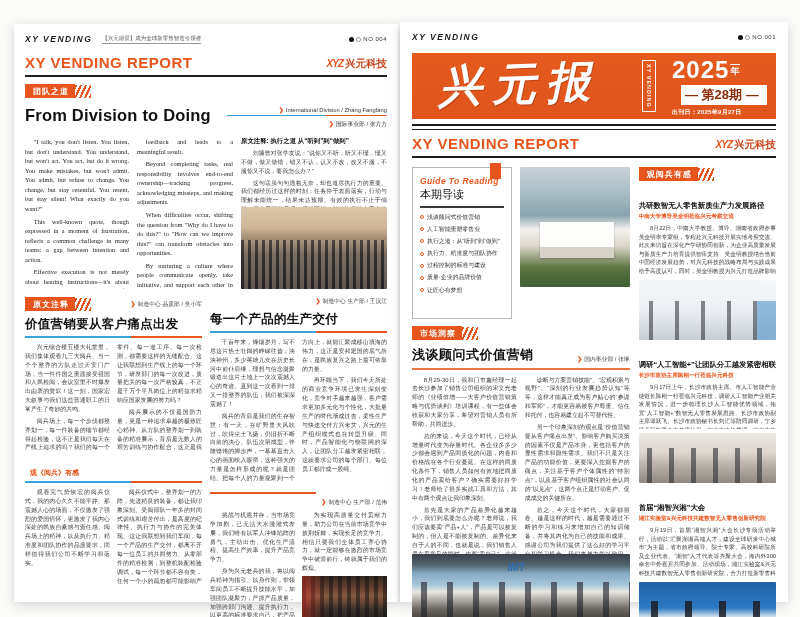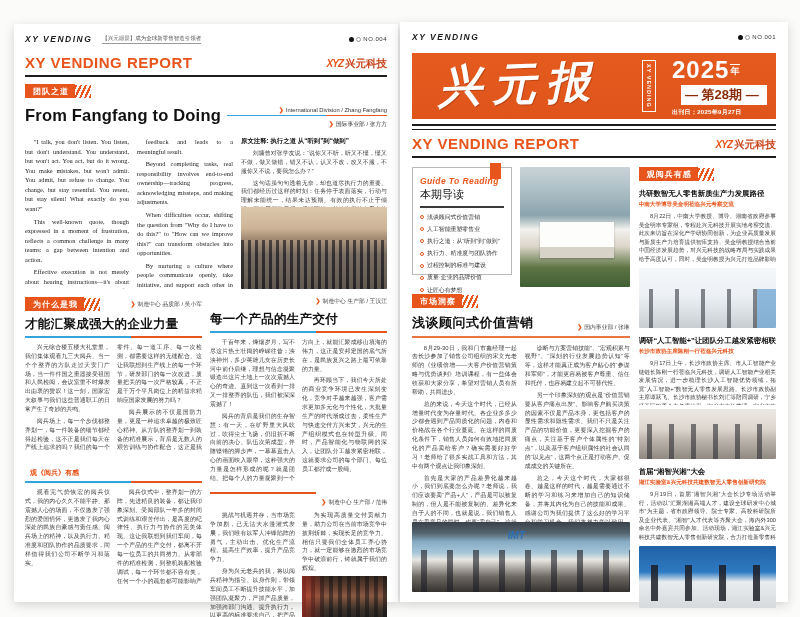--- a/index.html
+++ b/index.html
@@ -106,37 +106,37 @@
   .mast-year small { font-size:9px; font-weight:bold; vertical-align:4px; border-top:1.5px solid #fff; padding-top:1px; margin-left:1px; }
   .mast-issuebox { margin:3px auto 0; background:#fff; color:#8a2c08; font-weight:bold; font-size:13px;
     padding:1px 4px; width:86px; }
   .mast-date { margin-top:3px; color:#fff; font-size:6px; font-weight:bold; letter-spacing:.3px; }
   .dblrule { margin-top:5px; height:6px; border-top:2.5px solid #1c1c1c; border-bottom:1.5px solid #1c1c1c; }
 
   
   .rp-main { display:flex; gap:9px; margin-top:9px; }
   .rp-left { width:228px; }
   .rp-top { display:flex; gap:8px; }
-  .guide { width:100px; height:108px; border:1px solid #b9b9b9; padding:8px 7px 4px; position:relative; }
+  .guide { width:100px; height:152px; border:1px solid #b9b9b9; padding:8px 7px 4px; position:relative; }
   .guide:before { content:""; position:absolute; top:-5px; right:10px; width:11px; height:16px; background:#e8551c; }
   .g-en { color:#e8551c; font-size:8.5px; font-style:italic; font-weight:bold; letter-spacing:.4px; }
   .g-cn { font-size:11px; font-weight:normal; color:#111; margin-top:1px; }
   .g-rule { height:1.5px; background:#3a3a3a; margin:4px 0 5px; }
   .g-item { display:flex; align-items:center; gap:3px; font-size:5.9px; color:#333; margin-bottom:3.2px; white-space:nowrap; overflow:hidden; }
   .g-dot { width:4px; height:4px; border-radius:50%; border:1.2px solid #e8551c; flex:0 0 auto; }
   .fphoto { flex:1; }
   .mtrow { display:flex; align-items:flex-end; margin-top:6px; }
   .mtitle { font-size:13px; font-weight:bold; color:#111; letter-spacing:.5px; }
   .orule2 { height:1.5px; background:#e8753f; margin-top:4px; }
   .mkcols { display:flex; gap:8px; margin-top:6px; height:178px; overflow:hidden; }
   .mkcols > div { flex:1; overflow:hidden; }
   .mkcols p { font-size:5.9px; line-height:1.5; text-align:justify; color:#3a3a3a; text-indent:2em; margin-bottom:3px; }
 
   .rp-news { flex:1; }
-  .n-art { margin-top:8px; }
+  .n-art { margin-top:20px; }
   .n-title { font-size:7.4px; font-weight:bold; color:#111; white-space:nowrap; overflow:hidden; }
   .n-sub { font-size:5.6px; font-weight:bold; color:#e8551c; margin-top:2px; white-space:nowrap; overflow:hidden; }
   .n-body { font-size:5.7px; line-height:1.5; text-align:justify; color:#3a3a3a; margin-top:3px; overflow:hidden; }
   .n-body p { text-indent:2em; }
   .nb1 { height:52px; } .nb2 { height:46px; } .nb3 { height:52px; }
   .n-art .photo { margin-top:4px; }
 </style>
 </head>
 <body>
 
@@ -160,21 +160,21 @@
       </span>
     </div>
 
     <div class="secrow">
       <span class="seclabel">团队之道</span>
       <span class="stripes"></span>
     </div>
 
     <div class="a1head">
       <div class="a1titles">
-        <div class="t2">From Fangfang to Doing</div>
+        <div class="t2">From Division to Doing</div>
       </div>
       <div class="a1by">
         <div class="b1"><span class="chev">❯</span><span>International Division  /  Zhang Fangfang</span></div>
         <div class="b2"><span class="chev">❯</span><span>国际事业部  /  张方方</span></div>
       </div>
     </div>
 
     <div class="tricol">
       <div class="encol c1">
         <p>"I talk, you don't listen. You listen, but don't understand. You understand, but won't act. You act, but do it wrong. You make mistakes, but won't admit. You admit, but refuse to change. You change, but stay resentful. You resent, but stay silent! What exactly do you want?"</p>
@@ -193,25 +193,25 @@
           <p>刘墉曾对张学友说：“说你又不听，听又不懂，懂又不做，做又做错，错又不认，认又不改，改又不服，不服你又不说，要我怎么办？”</p>
           <p>这句话虽句句透着无奈，却也道尽执行力的重要。我们都经历过这样的时刻：任务停于表面落实，行动与理解未能统一，结果未达预期。有效的执行不止于倾听，而在于明确目标、促进理解，并始终保持有意义的行动，确保每项工作都有回应、有结果、能落实共担的责任。遇到问题时，让我们少问“为什么是我”，多思考“如何做更好”，通过持续学习、调整和开放沟通，我们才能营造一个责任共担、互信互助的成长环境！</p>
         </div>
         <div class="photo ph-hall"></div>
       </div>
     </div>
 
     <div class="lp-lower">
       <div class="half">
         <div class="secrow" style="margin-top:0">
-          <span class="seclabel">为什么是我</span>
+          <span class="seclabel">原文注释</span>
           <span class="stripes"></span>
           <span class="byline"><span class="chev">❯</span><span>制造中心 品质部  /  吴小军</span></span>
         </div>
-        <div class="h3t">才能汇聚成强大的企业力量</div>
+        <div class="h3t">价值营销要从客户痛点出发</div>
         <div class="rule"></div>
         <div class="twocol h118">
           <p>兴元综合楼五楼大礼堂里，我们集体观看九三大阅兵。当一个个整齐的方队走过天安门广场，当一件件国之重器接受祖国和人民检阅，会议室里不时爆发出由衷的赞叹！这一刻，国家宏大叙事与我们这些普通职工的日常产生了奇妙的共鸣。</p>
           <p>阅兵场上，每一个步伐都整齐划一，每一件装备的细节都经得起检验，这不正是我们每天在产线上追求的吗？我们的每一个零件、每一道工序、每一次检测，都需要这样的无缝配合。这让我联想到生产线上的每一个环节，研发部门的每一次改进，质量把关的每一次严格较真，不正是千万个平凡岗位上的精益求精响应国家发展的努力吗？</p>
           <p>阅兵展示的不仅是国防力量，更是一种追求卓越的极致匠心精神。从方队的整齐划一到装备的精准展示，背后是无数人的艰苦训练与协作配合，这正是我们公司近年来推行的精益管理与数字化转型所需要的决心。只有建立起科学的管理体系，激发每位员工的责任感，才能汇聚成强大的企业力量、国家力量。</p>
 
         </div>
         <div class="t2row">
           <span class="t2tag">观《阅兵》有感</span>
         </div>

